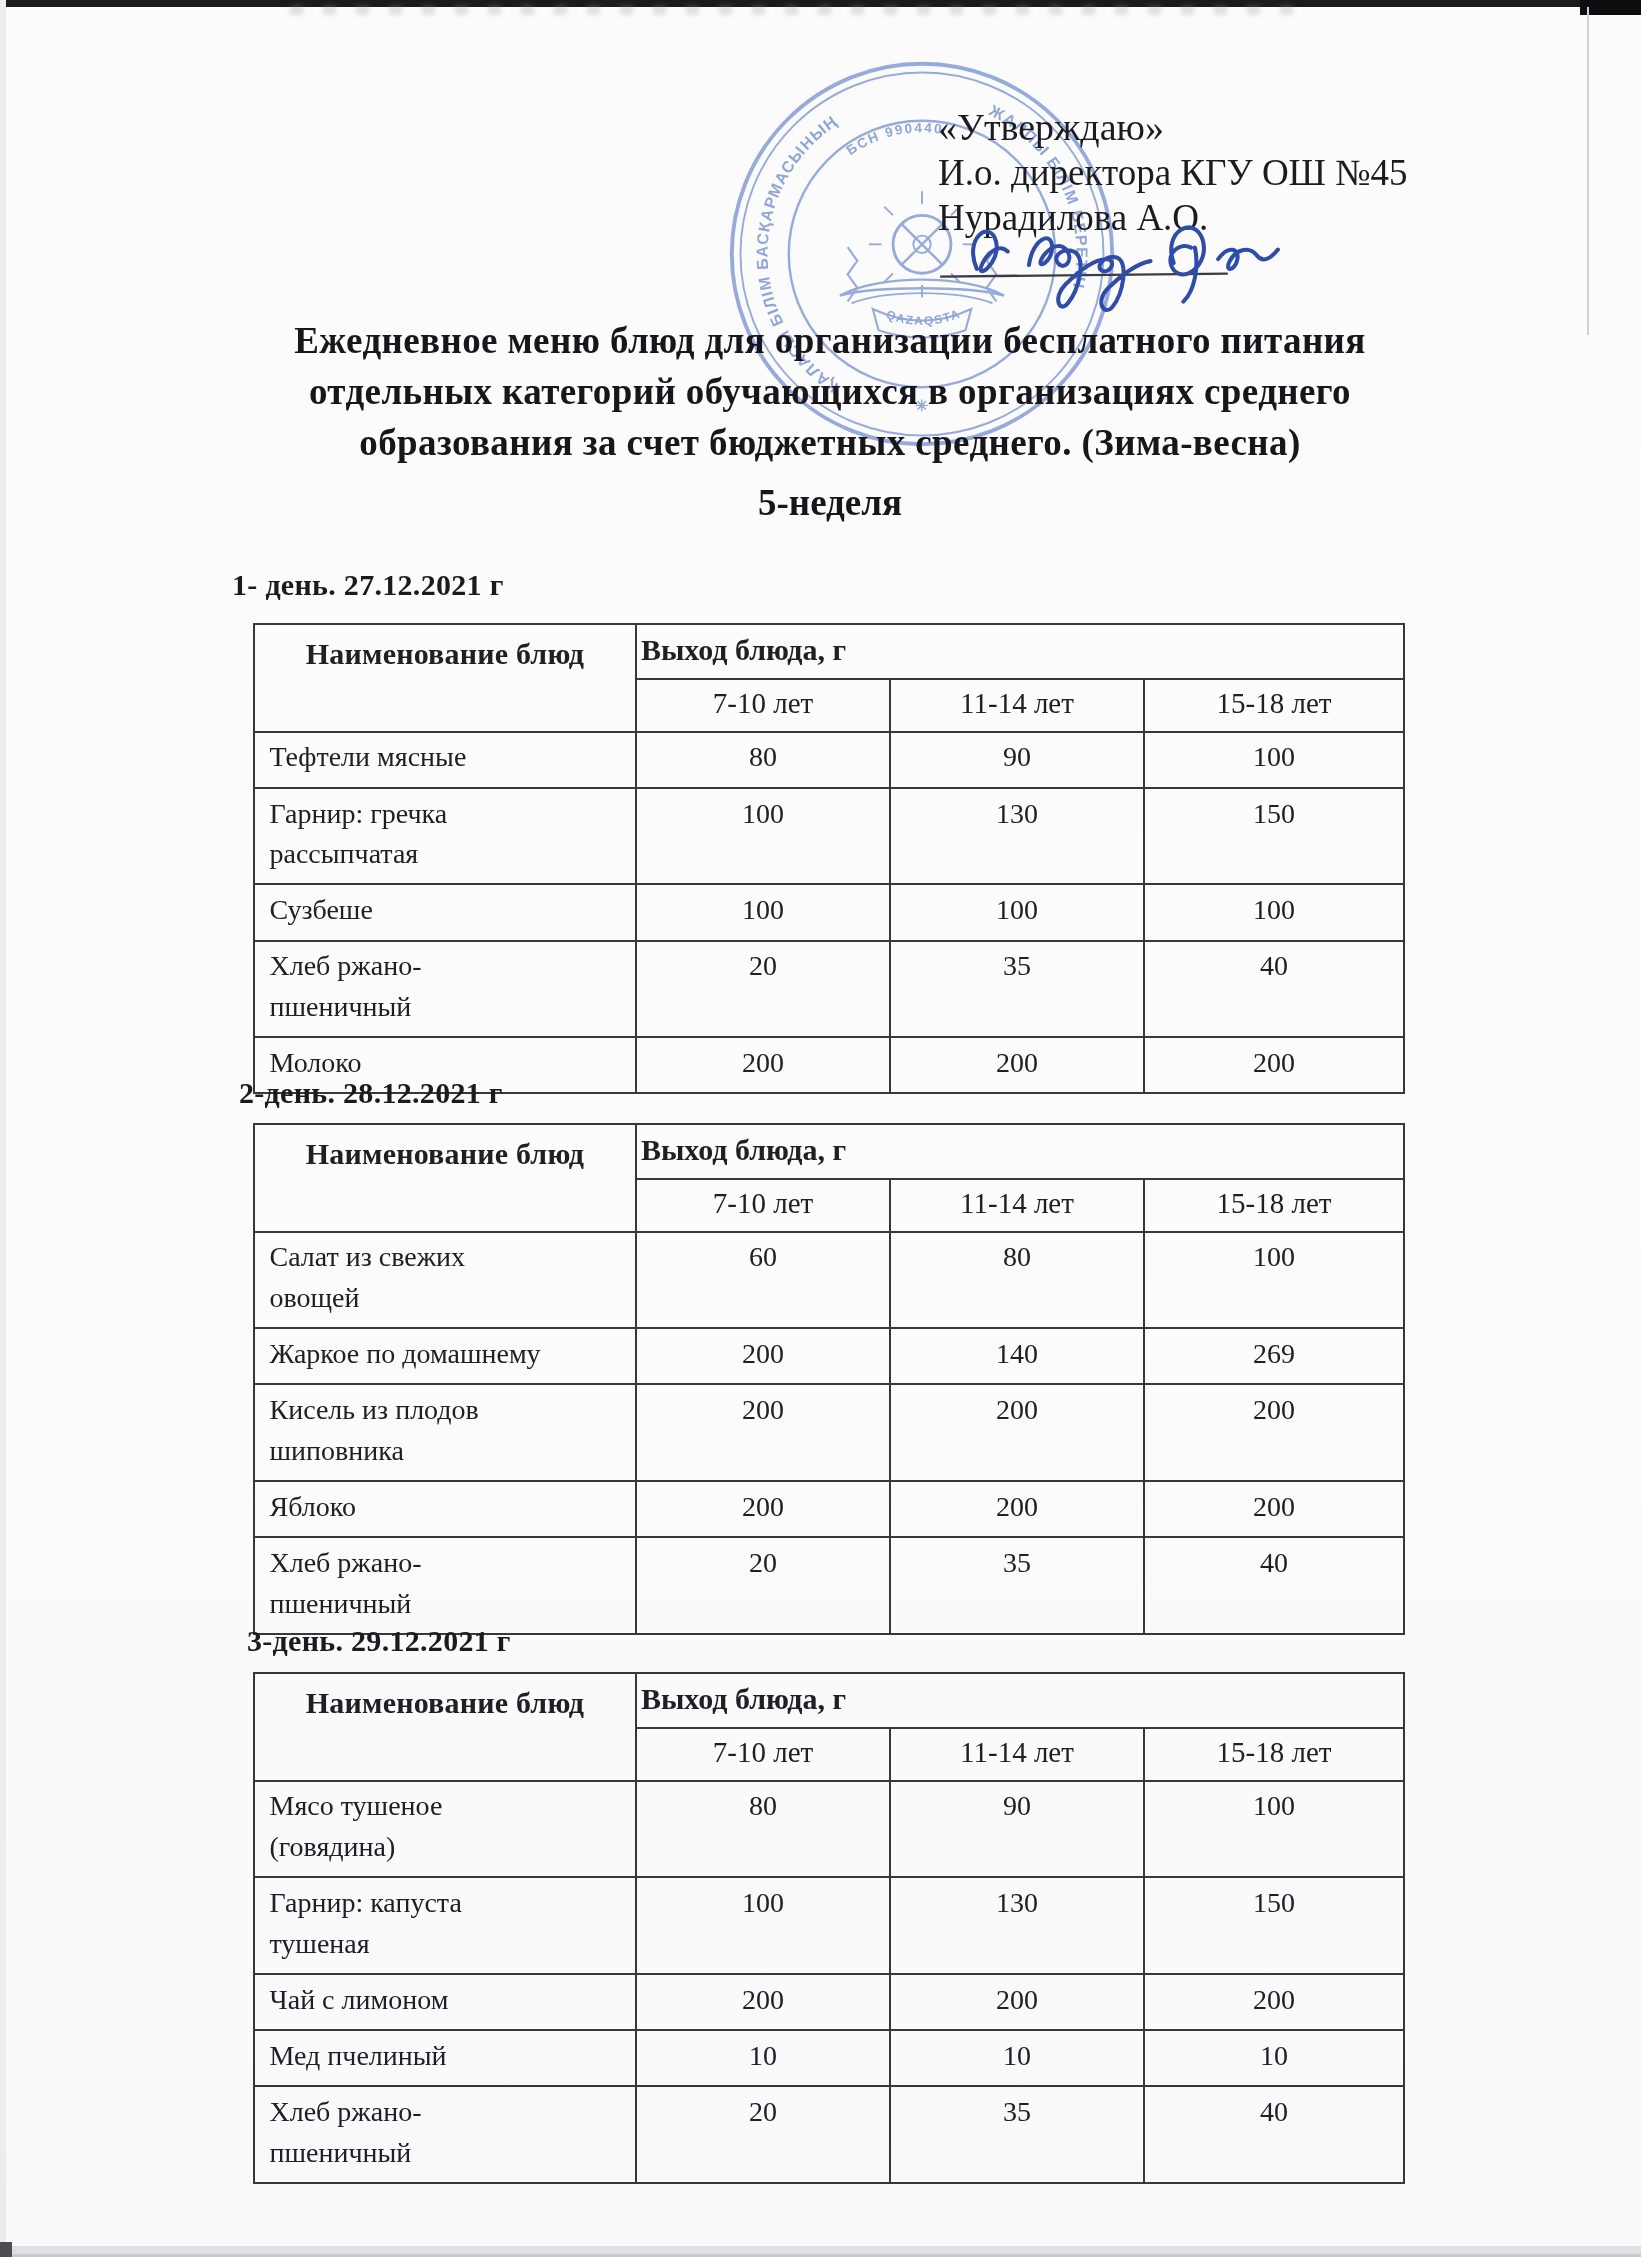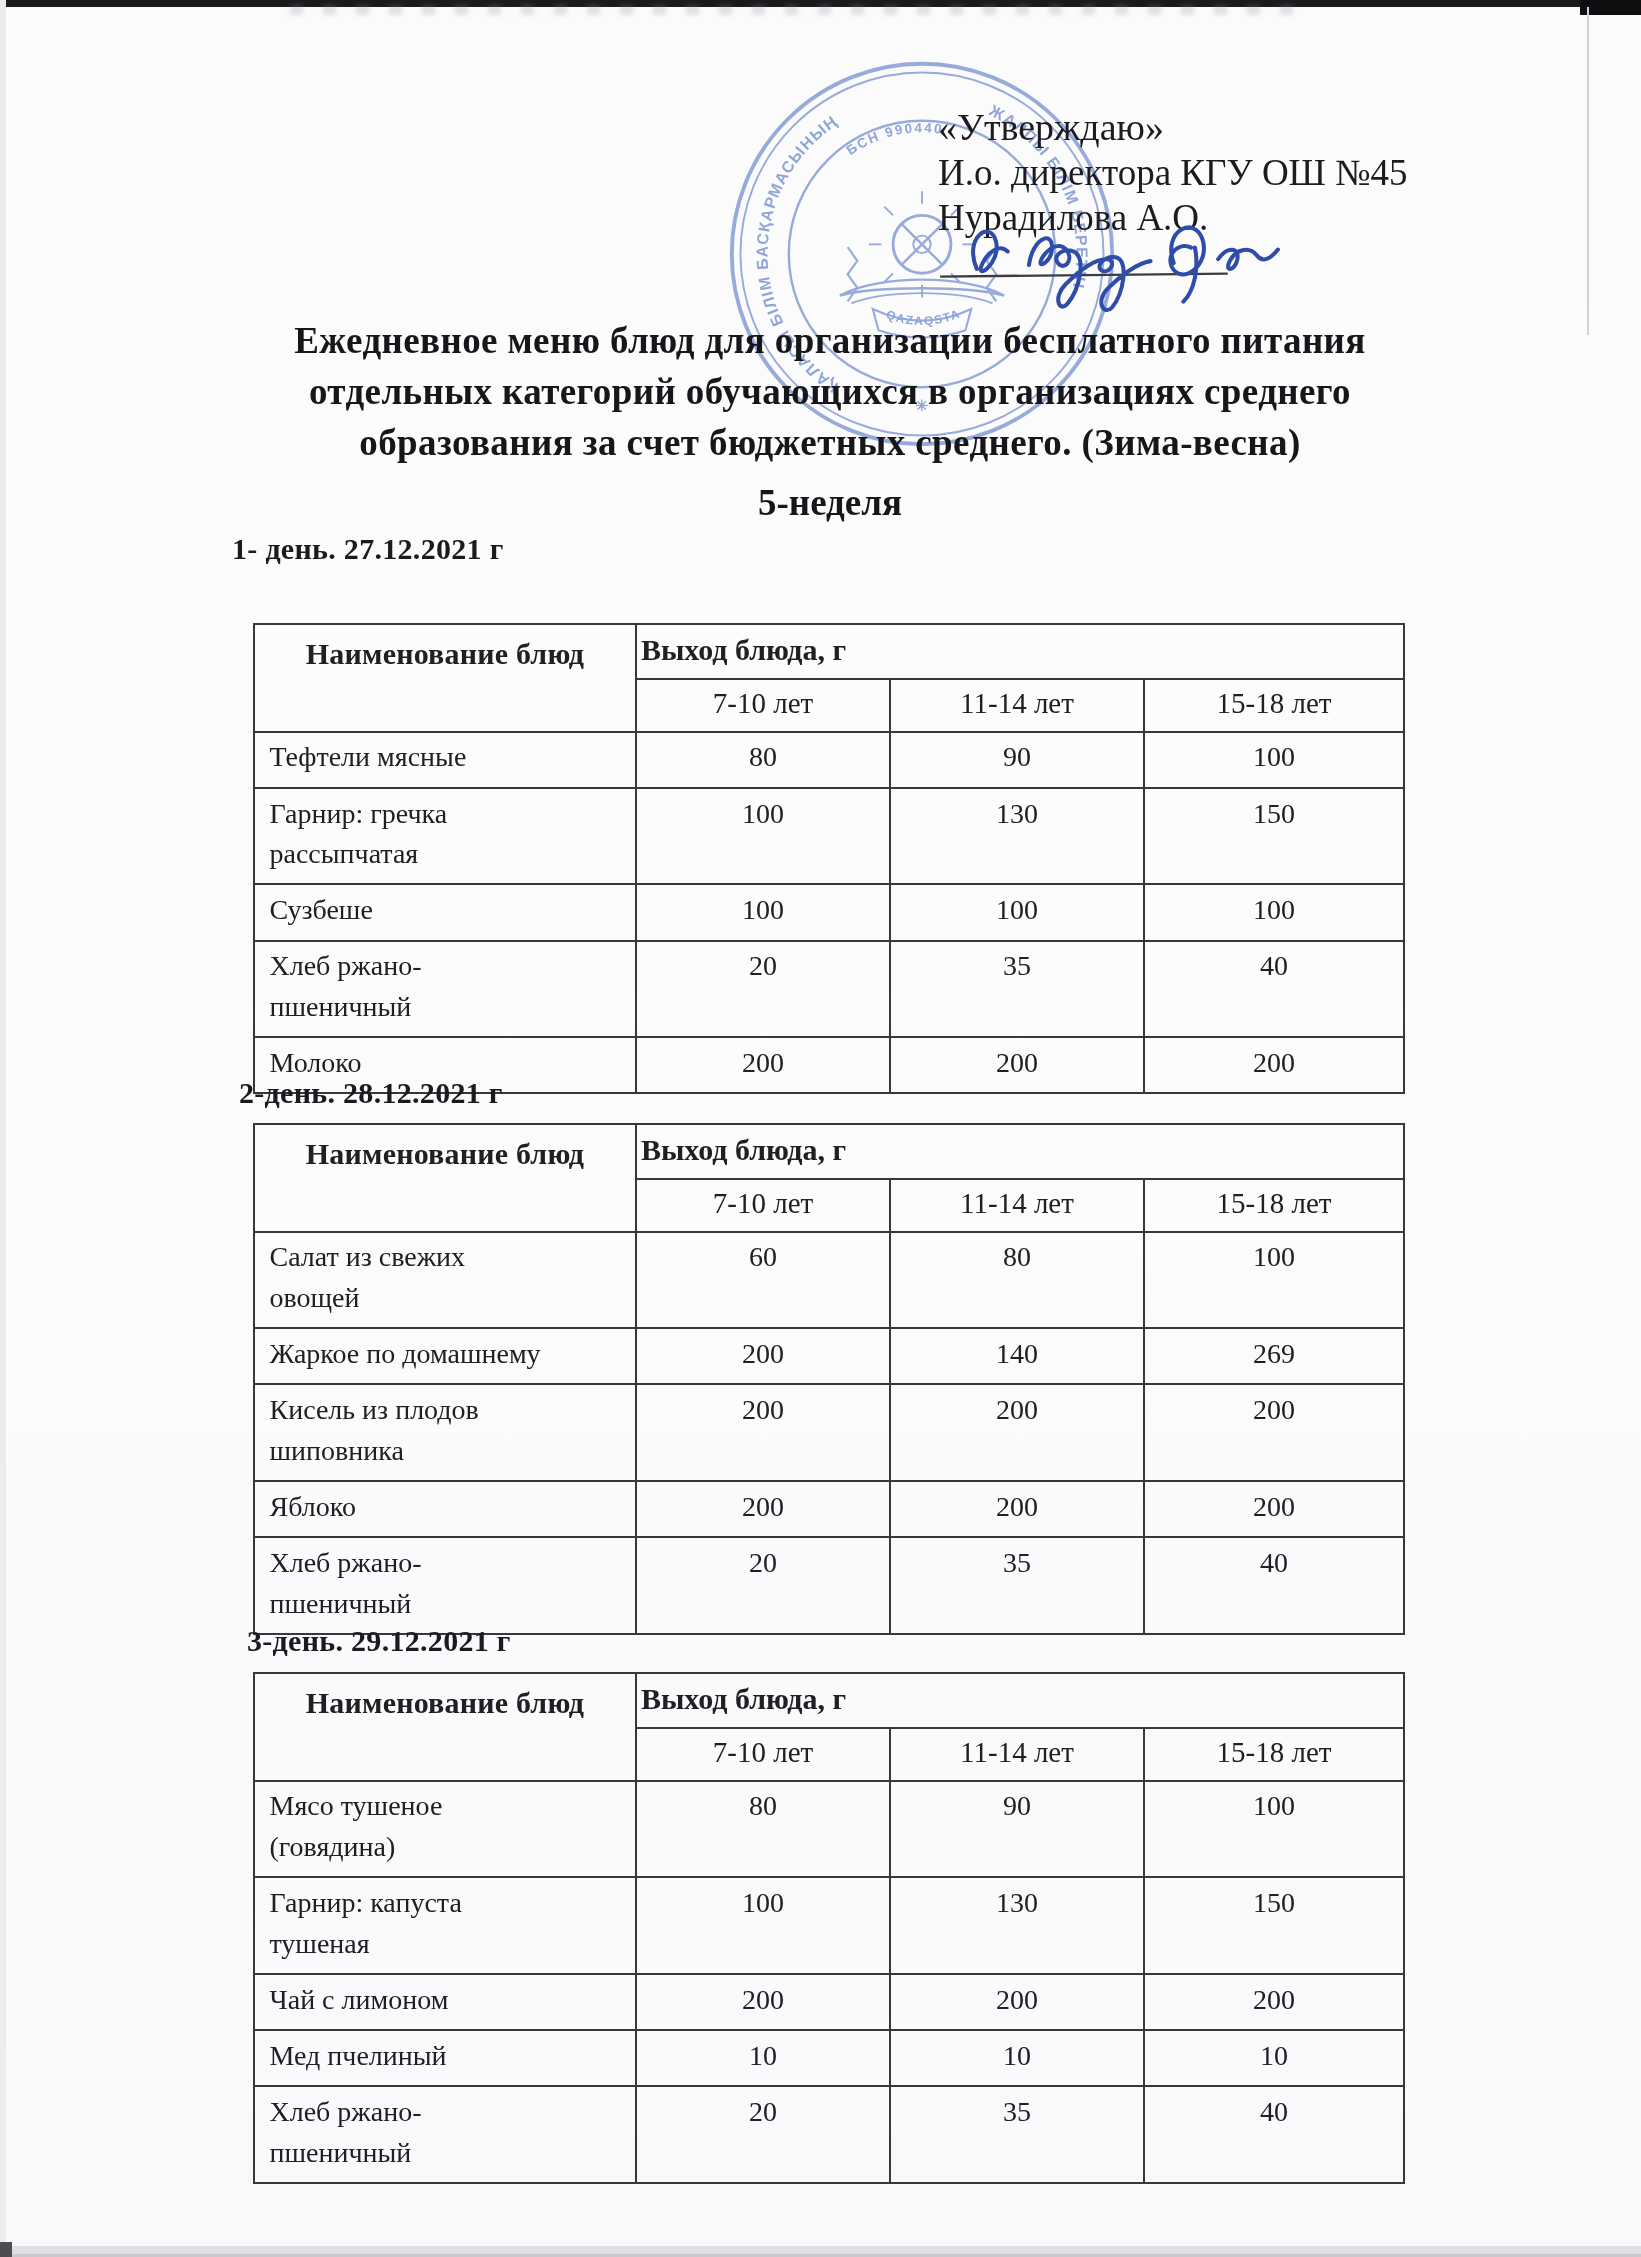--- a/index.html
+++ b/index.html
@@ -27,21 +27,21 @@
   
   .approval{position:absolute;left:938px;top:104px;font-size:37px;line-height:1.22;color:#1c1c20;}
   .approval .a1{font-weight:normal;font-size:38px;}
   
   .title{position:absolute;left:135px;top:315px;width:1390px;text-align:center;
          font-weight:bold;font-size:37px;line-height:1.38;letter-spacing:0.4px;color:#17171b;}
   .week{position:absolute;left:135px;top:481px;width:1390px;text-align:center;
         font-weight:bold;font-size:37px;color:#17171b;}
   
   .day-h{position:absolute;font-weight:bold;font-size:30px;color:#1b1b1f;letter-spacing:0.3px;}
-  .h1{left:232px;top:532px;text-align:right;} .h2{left:239px;top:1076px;} .h3{left:247px;top:1624px;}
+  .h1{left:232px;top:568px;text-align:right;} .h2{left:239px;top:1076px;} .h3{left:247px;top:1624px;}
   
   table.menu{position:absolute;left:253px;width:1150px;border-collapse:collapse;table-layout:fixed;}
   .t1{top:623px;} .t2{top:1123px;} .t3{top:1672px;}
   table.menu th,table.menu td{border:2.5px solid #38383b;vertical-align:top;color:#202024;}
   col.c-name{width:382px;} col.c-a{width:254px;} col.c-a2{width:260px;}
   th.name-h{font-weight:bold;text-align:center;font-size:30px;padding:11.6px 3.9px 3.9px;letter-spacing:0.2px;}
   th.group-h{font-weight:bold;text-align:left;font-size:30px;padding:7.7px 3.9px 11.6px;}
   th.age-h{font-weight:normal;text-align:center;font-size:29px;padding:6.8px 3.9px 10.6px;margin-top:40px;}
   td.dish{font-size:28px;text-align:left;padding:4.8px 7.7px 8.7px 14.5px;line-height:1.45;white-space:pre-line;}
   td.val{font-size:28px;text-align:center;padding:4.8px 3.9px 8.7px;line-height:1.45;}

